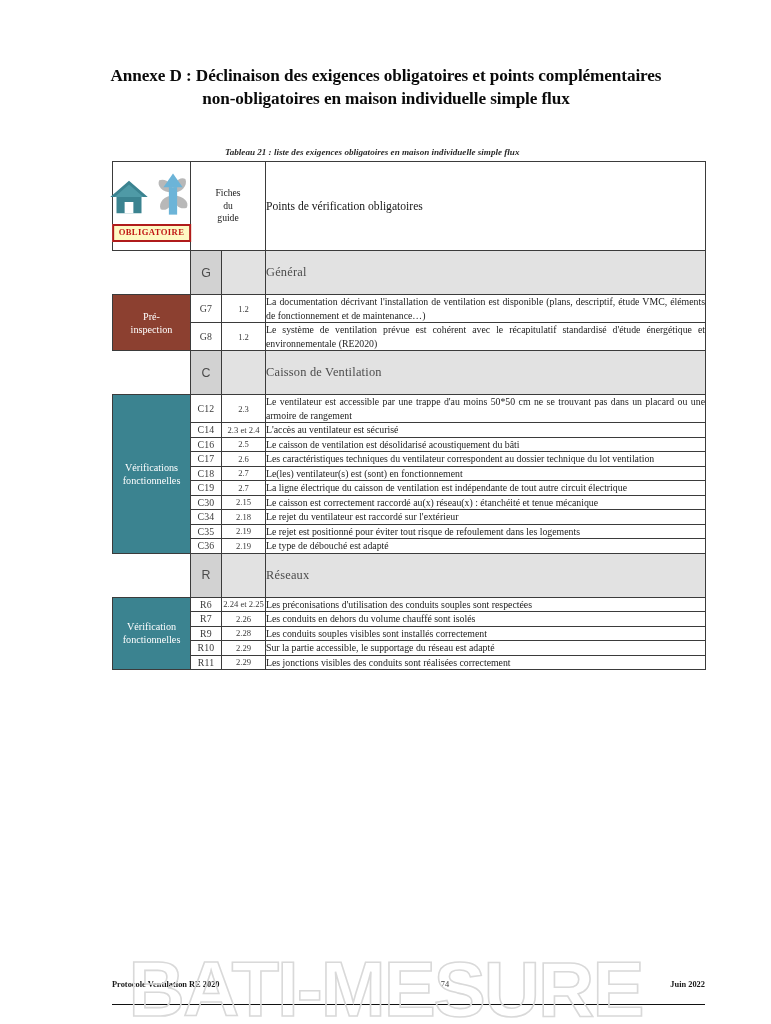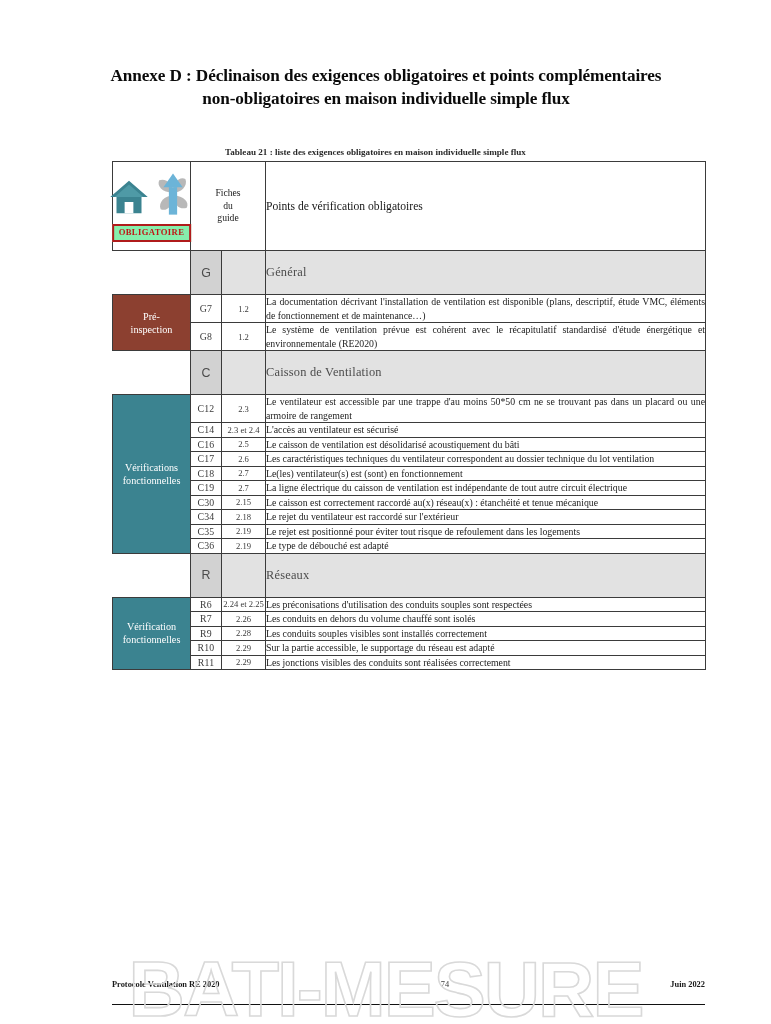--- a/index.html
+++ b/index.html
@@ -40,20 +40,21 @@
     color: #0a0a0a;
   }
 
   
   .table-caption {
     position: absolute;
     top: 146px;
     left: 225px;
     width: 460px;
     font-family: "Liberation Serif", serif;
+    font-style: italic;
     font-weight: bold;
     font-size: 9.1px;
     line-height: 12px;
     color: #2a2a2a;
     white-space: nowrap;
   }
 
   
   .table-wrap {
     position: absolute;
@@ -103,21 +104,21 @@
     justify-content: center;
     gap: 2px;
   }
   .badge-oblig {
     position: absolute;
     bottom: 8px;
     left: 50%;
     transform: translateX(-50%);
     border: 2px solid #b01b1b;
     color: #c01515;
-    background: #86efac;
+    background: #fef9c3;
     font-family: "Liberation Serif", serif;
     font-weight: bold;
     font-size: 8.6px;
     letter-spacing: 0.4px;
     padding: 2px 5px 3px 5px;
     white-space: nowrap;
     line-height: 1;
   }
   .hdr-fiche {
     text-align: center;

